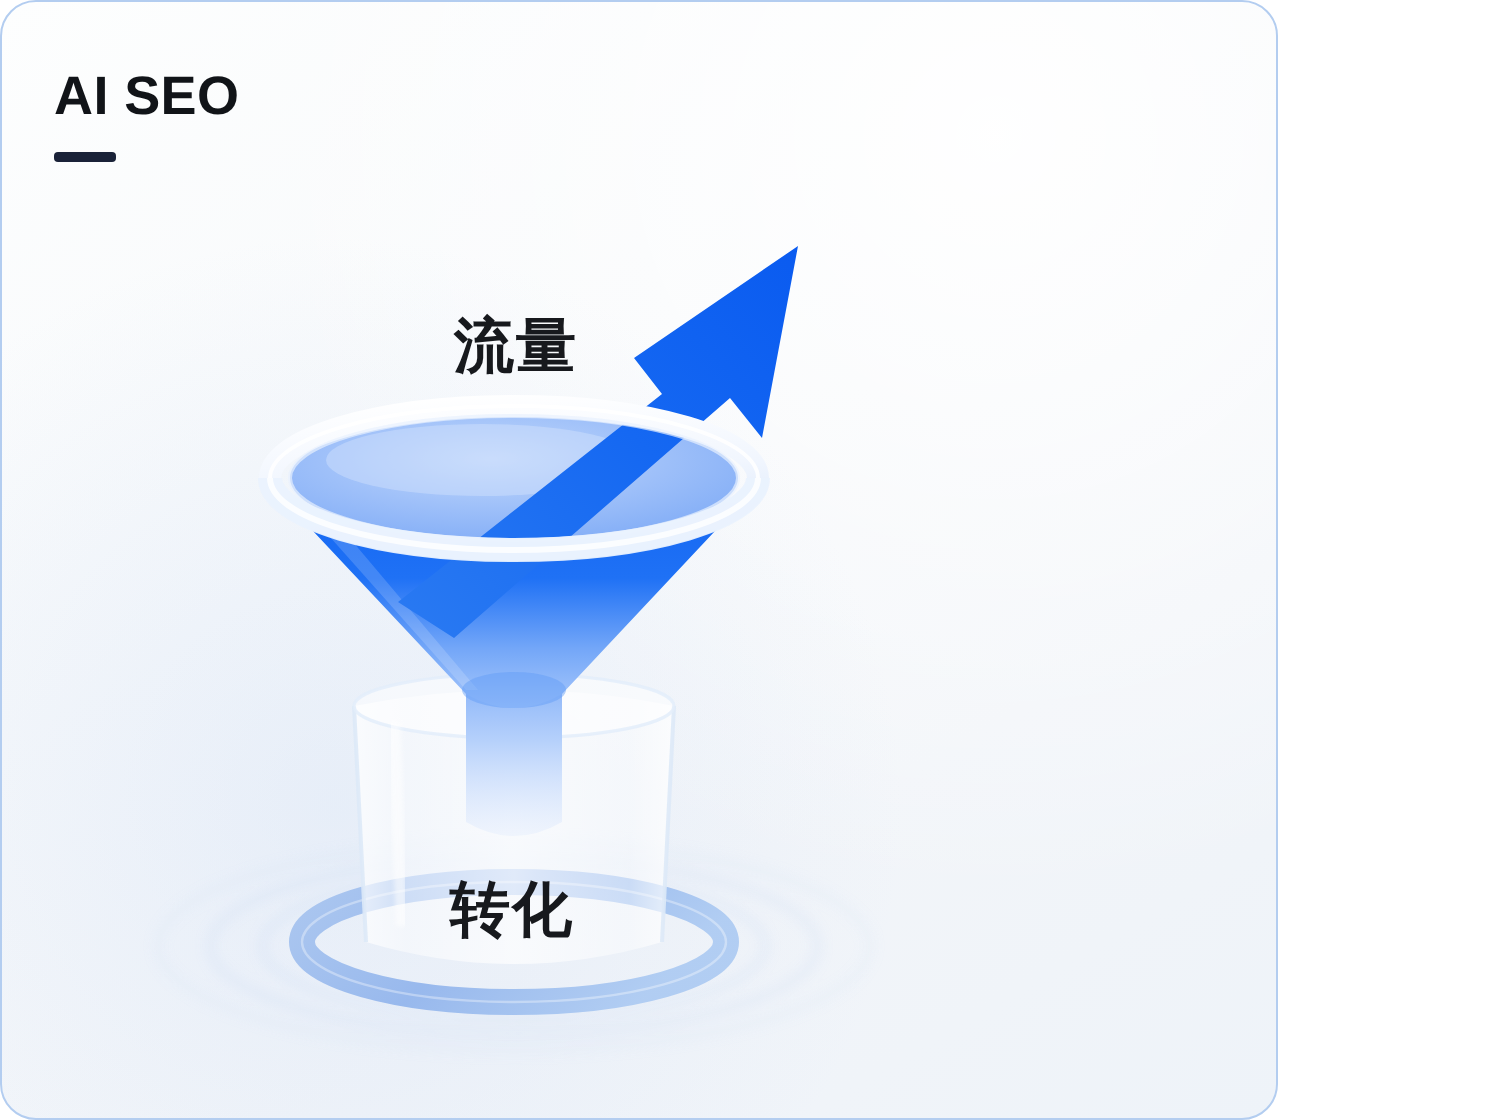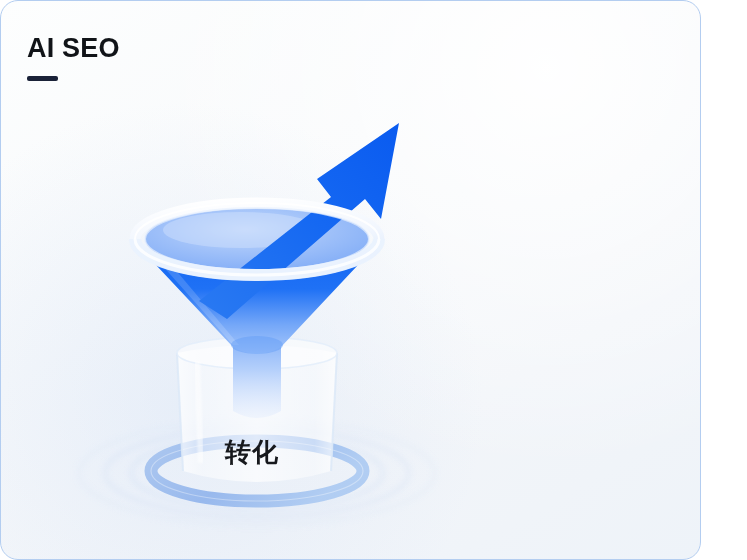--- a/index.html
+++ b/index.html
@@ -5,21 +5,21 @@
   html, body {
     margin: 0;
     padding: 0;
     background: #ffffff;
   }
   body {
     font-family: "Liberation Sans", "DejaVu Sans", sans-serif;
   }
   .canvas {
     position: relative;
-    width: 701px;
+    width: 639px;
     height: 560px;
     overflow: hidden;
     box-sizing: border-box;
     border-radius: 18px;
     border: 1.5px solid #b3cdf0;
     background:
       radial-gradient(circle at 26% 72%, rgba(198,216,244,0.30) 0%, rgba(198,216,244,0) 46%),
       radial-gradient(circle at 78% 12%, rgba(255,255,255,0.95) 0%, rgba(255,255,255,0) 55%),
       linear-gradient(150deg, #fdfefe 0%, #f7f9fb 40%, #f2f5f9 70%, #eef3f9 100%);
     text-align: right;
@@ -78,21 +78,21 @@
     font-size: 30px;
     font-weight: bold;
     color: #17191d;
     letter-spacing: 1px;
     white-space: nowrap;
   }
   .label-conversion {
     position: absolute;
     left: 224px;
     top: 434px;
-    font-size: 26px;
+    font-size: 30px;
     font-weight: bold;
     color: #17191d;
     letter-spacing: 1px;
     white-space: nowrap;
   }
 </style>
 </head>
 <body>
 
 <div class="canvas">
@@ -213,16 +213,17 @@
         <path d="M140 250 A120 34 0 0 0 372 250 L280 346 Q256 360 232 346 Z" fill="url(#coneGrad)" opacity="0.0"></path>
       </g>
     </svg>
   </div>
 
   <div class="title-block">
     <div class="title-text">AI SEO</div>
     <div class="title-rule"></div>
   </div>
 
+  <div class="label-traffic">流量</div>
   <div class="label-conversion">转化</div>
 
 
 </div>
 
 </body></html>

